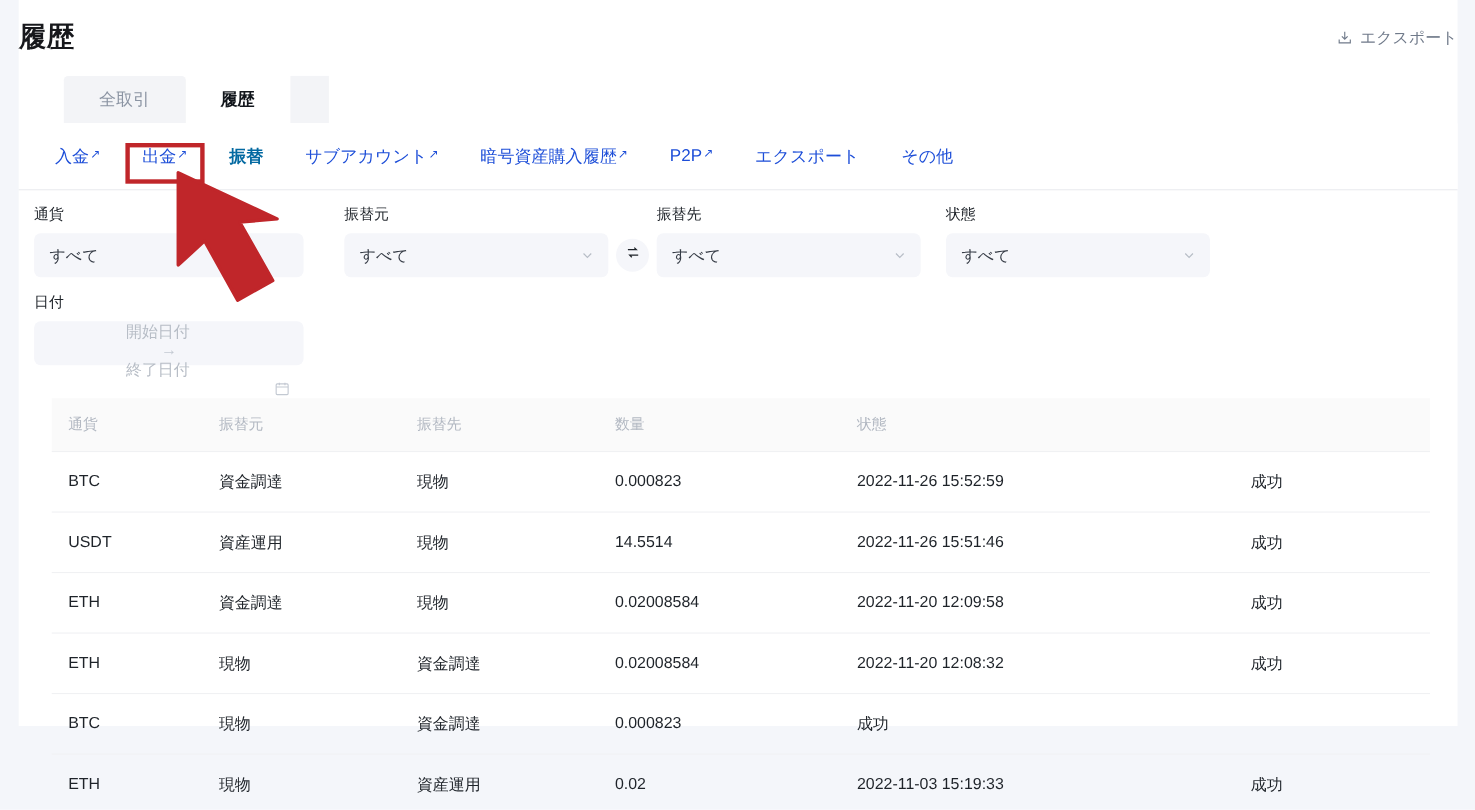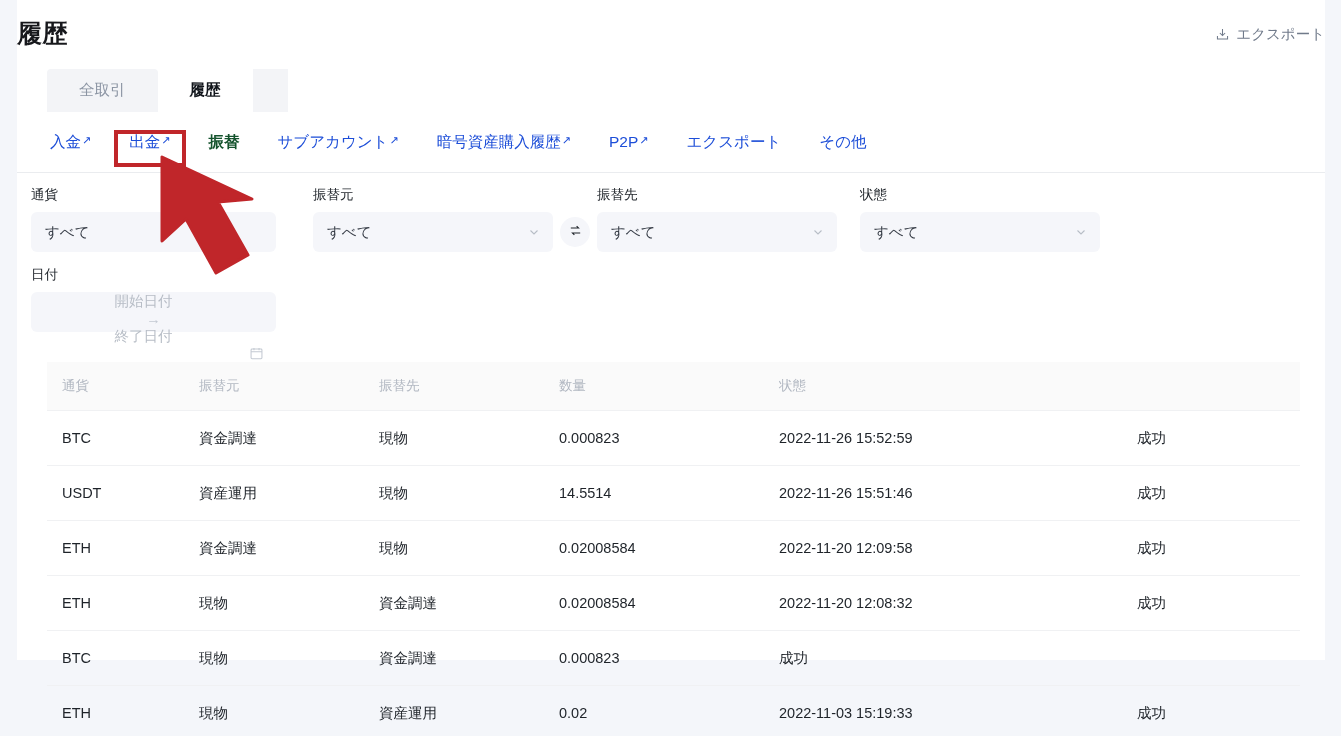--- a/index.html
+++ b/index.html
@@ -63,21 +63,21 @@
     font-size: 14.5px;
     color: #707a8a;
     cursor: pointer;
     white-space: nowrap;
   }
   .export-btn .ic { display: flex; align-items: center; }
 
   
   .tabbar {
     position: absolute;
-    left: 30px;
+    left: 41px;
     top: 69px;
     height: 43px;
     display: flex;
     align-items: stretch;
   }
   .tab {
     display: flex;
     align-items: center;
     justify-content: center;
     padding: 0 32px;
@@ -113,21 +113,21 @@
   .subtab {
     font-size: 15.5px;
     color: #1d4ed8;
     white-space: nowrap;
     cursor: pointer;
     display: flex;
     align-items: baseline;
     gap: 1px;
   }
   .subtab.active {
-    color: #14532d;
+    color: #0369a1;
     font-weight: bold;
   }
   .subtab .arrow-up-right {
     font-size: 11px;
     position: relative;
     top: -3px;
   }
 
   .divider {
     position: absolute;

